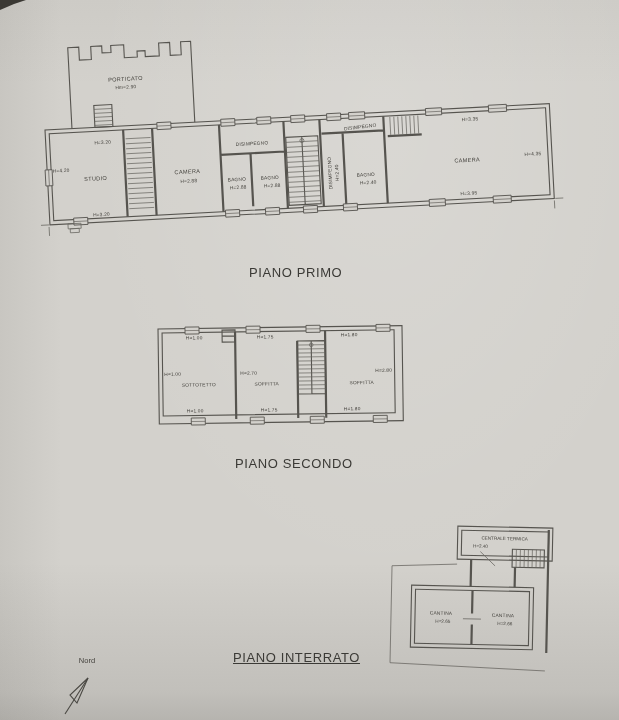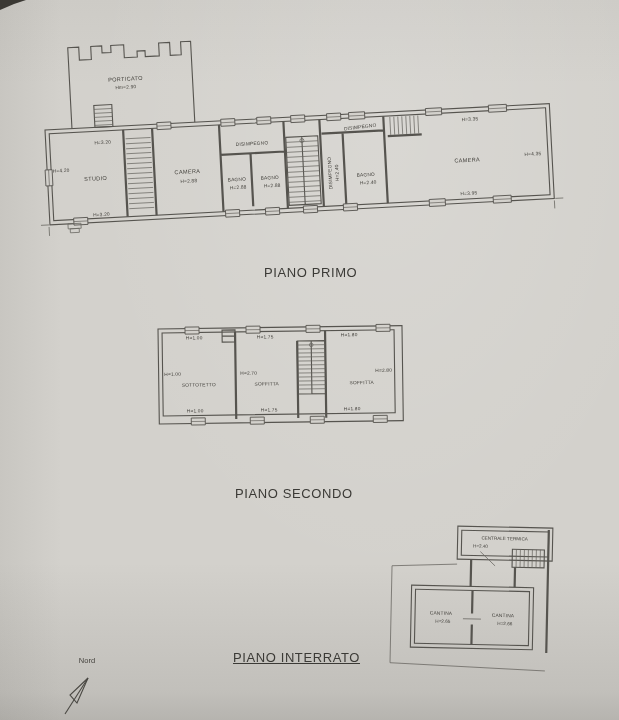--- a/index.html
+++ b/index.html
@@ -14,22 +14,22 @@
       radial-gradient(ellipse at 62% 18%, rgba(255,255,255,0.14), rgba(255,255,255,0) 55%),
       linear-gradient(to right, rgba(60,58,52,0.07), rgba(60,58,52,0) 10%),
       linear-gradient(to bottom, rgba(60,58,52,0.04), rgba(60,58,52,0) 12%, rgba(60,58,52,0) 78%, rgba(40,38,34,0.10) 96%, rgba(30,28,25,0.16) 100%);
   }
   svg{position:absolute;left:0;top:0;}
   svg text{fill:#45433e;}
   .title{
     position:absolute;color:#3b3a36;font-size:13px;letter-spacing:0.6px;
     font-family:"Liberation Sans", sans-serif;white-space:nowrap;
   }
-  #title-floor1{left:264px;top:265px;}
-  #title-floor2{left:235px;top:486px;}
+  #title-floor1{left:249px;top:265px;}
+  #title-floor2{left:235px;top:456px;}
   #title-floor3{left:233px;top:650px;text-decoration:underline;}
   .wall{stroke:#56544f;stroke-width:1.1;fill:none;}
   .wallthick{stroke:#56544f;stroke-width:2.2;fill:none;}
   .thin{stroke:#6b6963;stroke-width:0.8;fill:none;}
   .treads{stroke:#64625c;stroke-width:0.7;fill:none;}
   .win{stroke:#56544f;stroke-width:0.9;fill:#d3d1cc;}
   .winline{stroke:#56544f;stroke-width:0.6;fill:none;}
   .room-label{font-size:5.6px;letter-spacing:0.3px;}
   .dim-label{font-size:4.8px;letter-spacing:0.2px;}
   .small-label{font-size:4.6px;}

